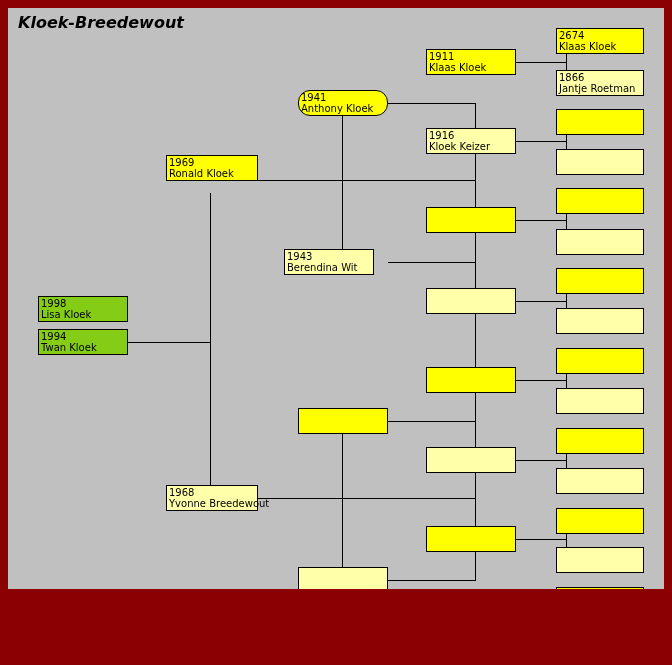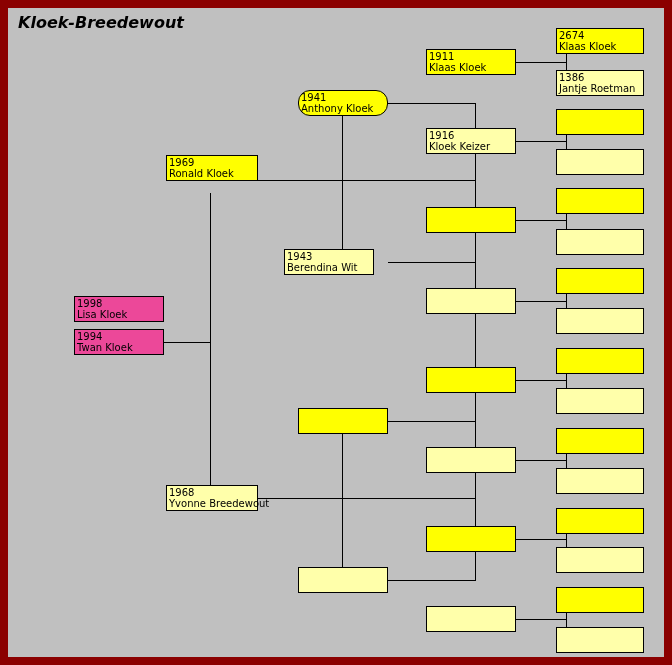--- a/index.html
+++ b/index.html
@@ -5,21 +5,21 @@
   html,body{margin:0;padding:0;}
   body{
     width:672px;height:665px;
     background:#8b0000;
     font-family:"DejaVu Sans","Liberation Sans",sans-serif;
     overflow:hidden;
   }
   #chart-frame{
     position:absolute;
     left:8px;top:8px;
-    width:656px;height:649px;
+    width:656px;height:581px;
     background:#c0c0c0;
     overflow:hidden;
   }
   #chart-title{
     position:absolute;
     left:10px;top:5px;
     font-size:16px;
     font-weight:bold;
     font-style:italic;
     color:#000;
@@ -34,21 +34,21 @@
     line-height:11px;
     color:#000;
     padding:1px 0 0 2px;
     overflow:visible;
     white-space:nowrap;
   }
   .pbox .yr{display:block;}
   .pbox .nm{display:block;}
   .male{background:#ffff00;}
   .female{background:#ffffaa;}
-  .child{background:#ec4899;margin-left:36px;}
+  .child{background:#84cc16;}
   .conn{
     position:absolute;
     background:#000;
   }
   .vline{width:1px;}
   .hline{height:1px;}
 </style>
 </head>
 <body>
 
@@ -149,21 +149,21 @@
       </div>
       <div class="pbox female" style="left: 418px; top: 598px; width: 90px; height: 26px;">
         <span class="yr"></span>
         <span class="nm"></span>
       </div>
       <div class="pbox male" style="left: 548px; top: 20px; width: 88px; height: 26px;">
         <span class="yr">2674</span>
         <span class="nm">Klaas Kloek</span>
       </div>
       <div class="pbox female" style="left: 548px; top: 62px; width: 88px; height: 26px;">
-        <span class="yr">1386</span>
+        <span class="yr">1866</span>
         <span class="nm">Jantje Roetman</span>
       </div>
       <div class="pbox male" style="left: 548px; top: 101px; width: 88px; height: 26px;">
         <span class="yr"></span>
         <span class="nm"></span>
       </div>
       <div class="pbox female" style="left: 548px; top: 141px; width: 88px; height: 26px;">
         <span class="yr"></span>
         <span class="nm"></span>
       </div>

